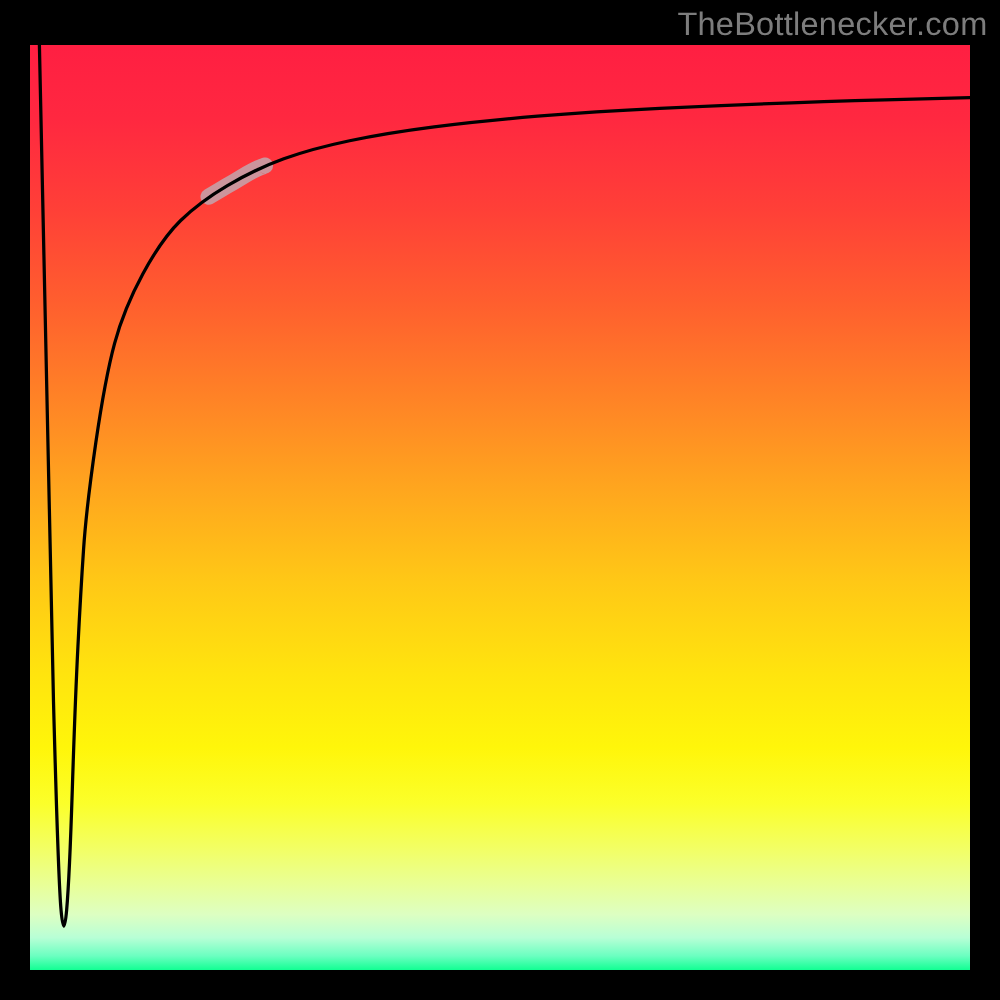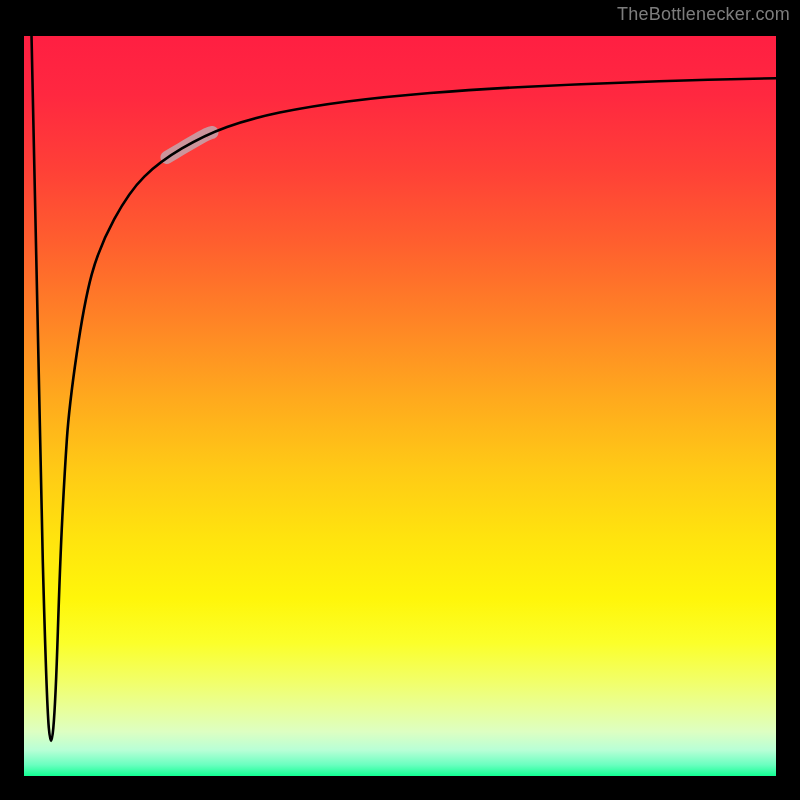--- a/index.html
+++ b/index.html
@@ -13,21 +13,21 @@
   }
   .wrap {
     position: relative;
     width: 800px;
     height: 800px;
   }
   .attribution {
     position: absolute;
     top: 4px;
     right: 10px;
-    font-size: 18px;
+    font-size: 26px;
     color: #7d7d7d;
     font-weight: 400;
     letter-spacing: 0.2px;
     z-index: 3;
   }
   svg.plot {
     position: absolute;
     left: 0;
     top: 0;
     width: 800px;

